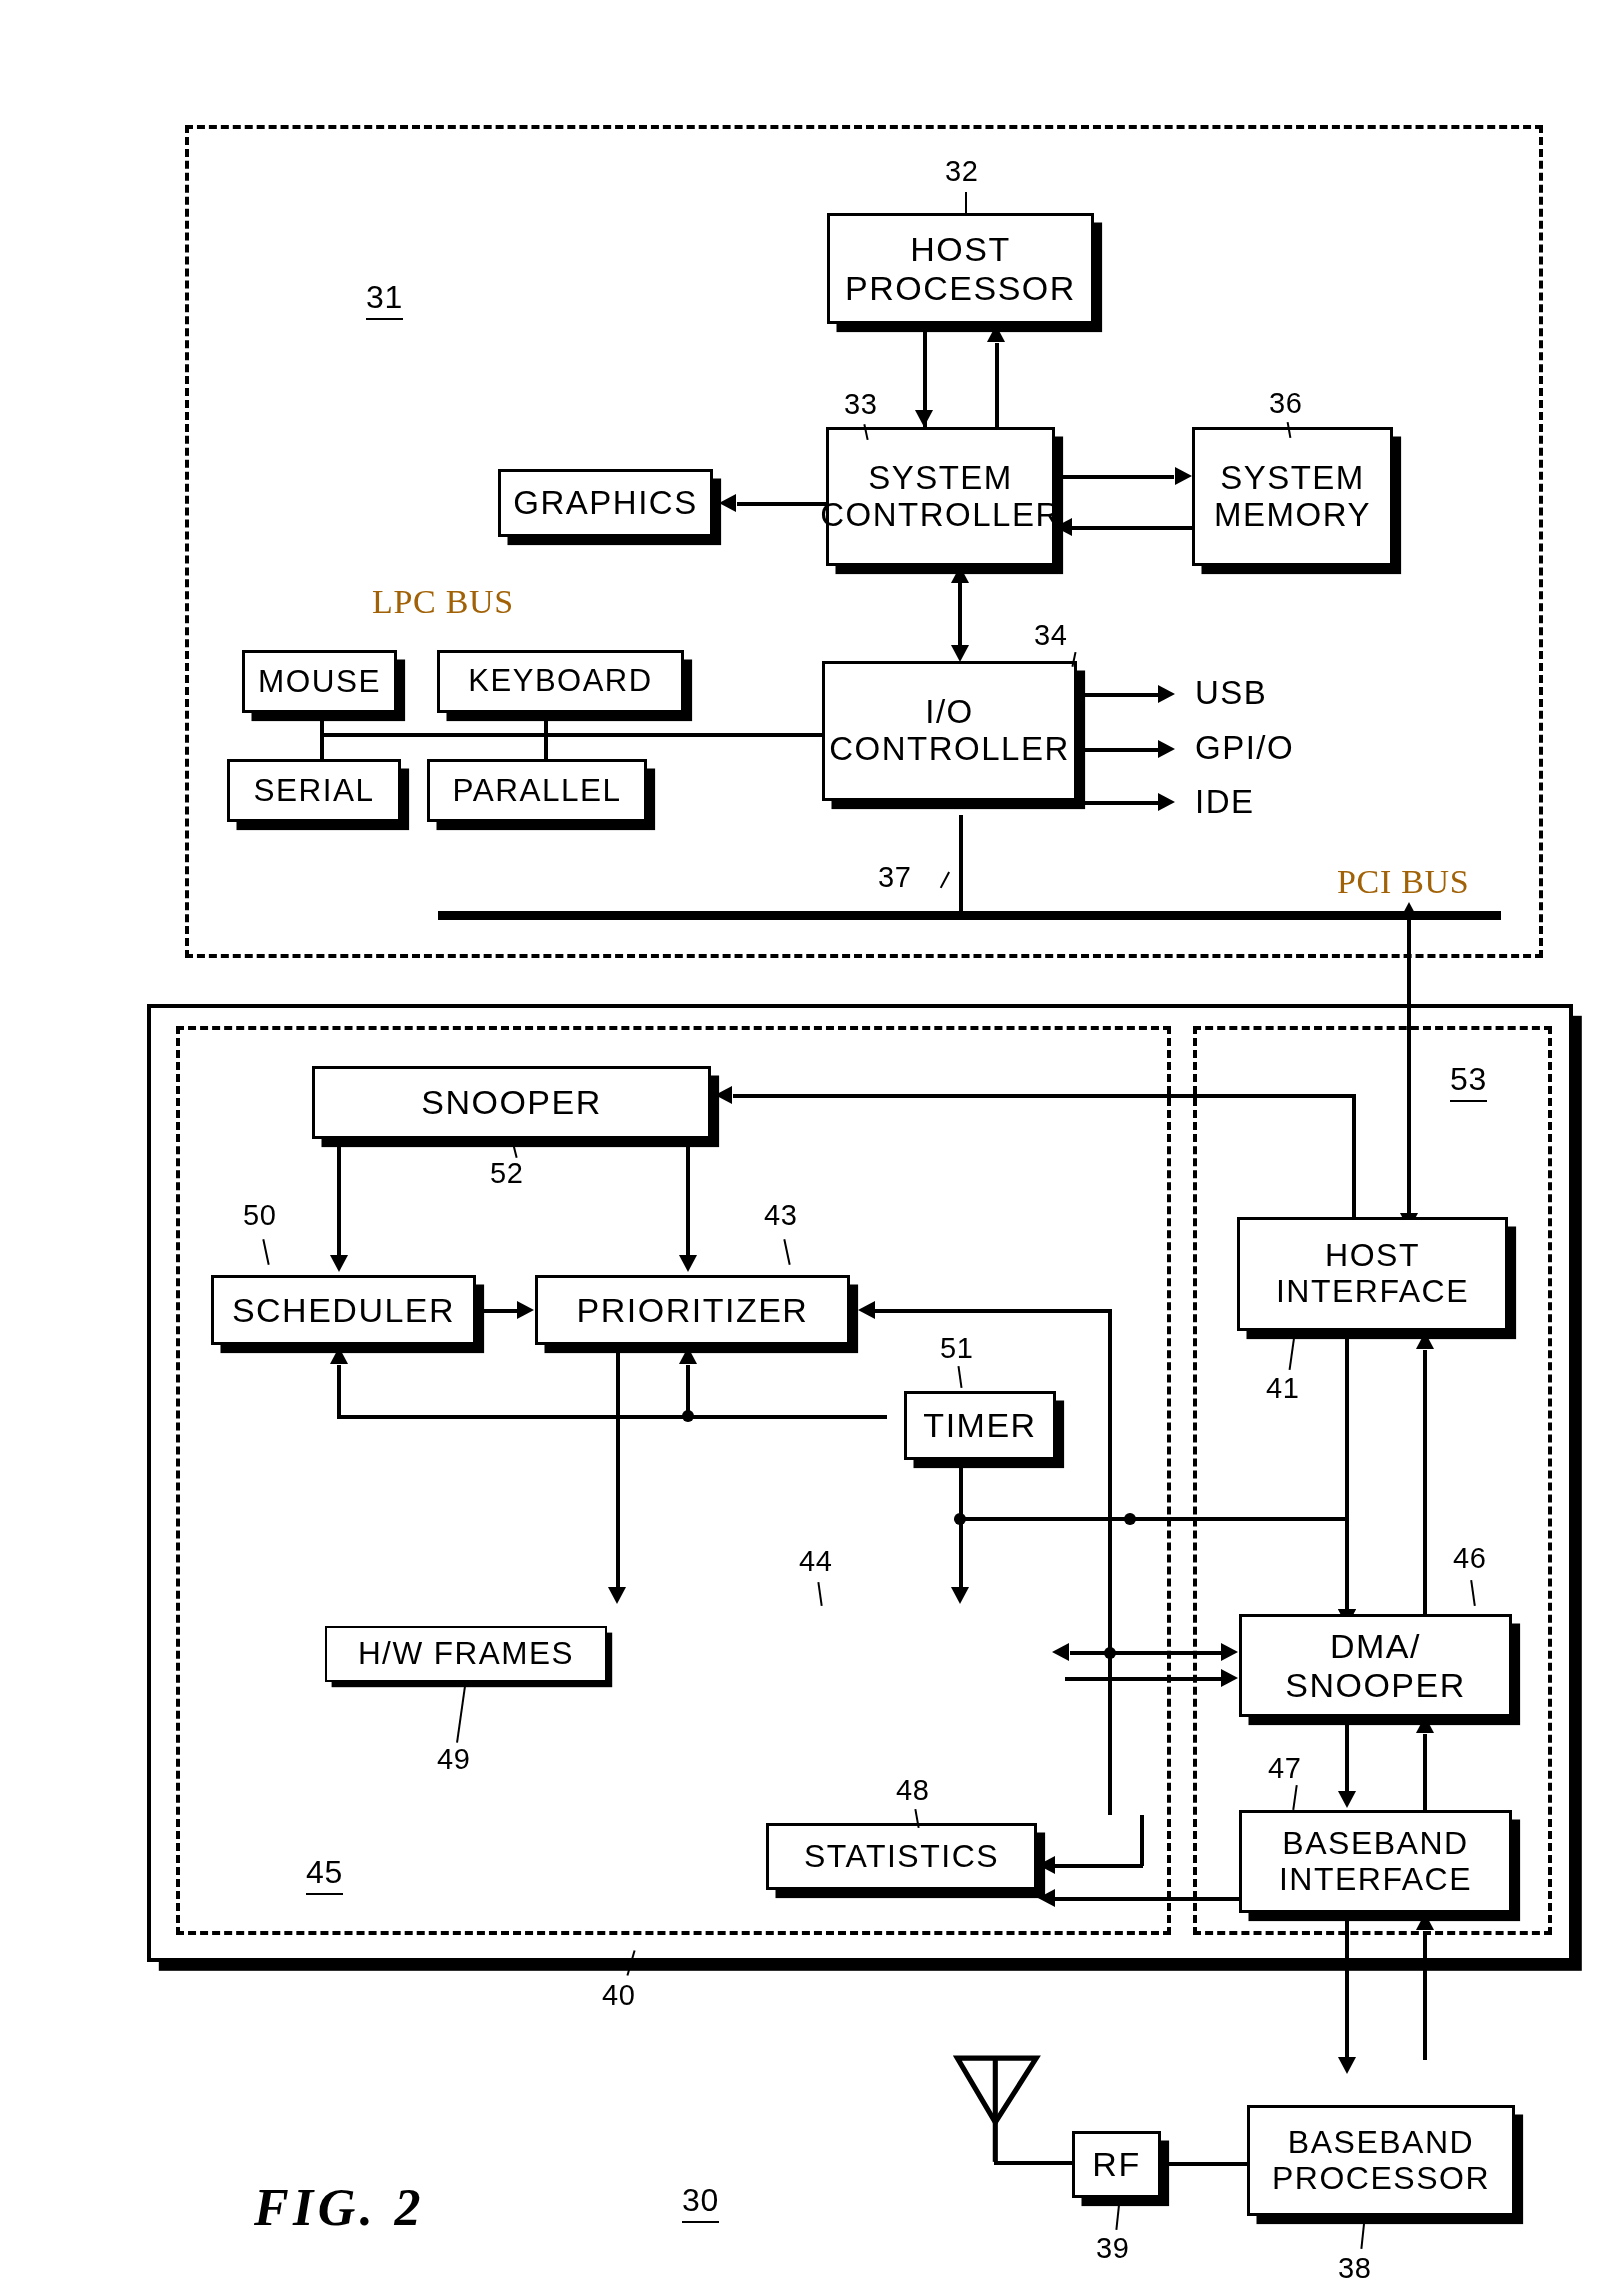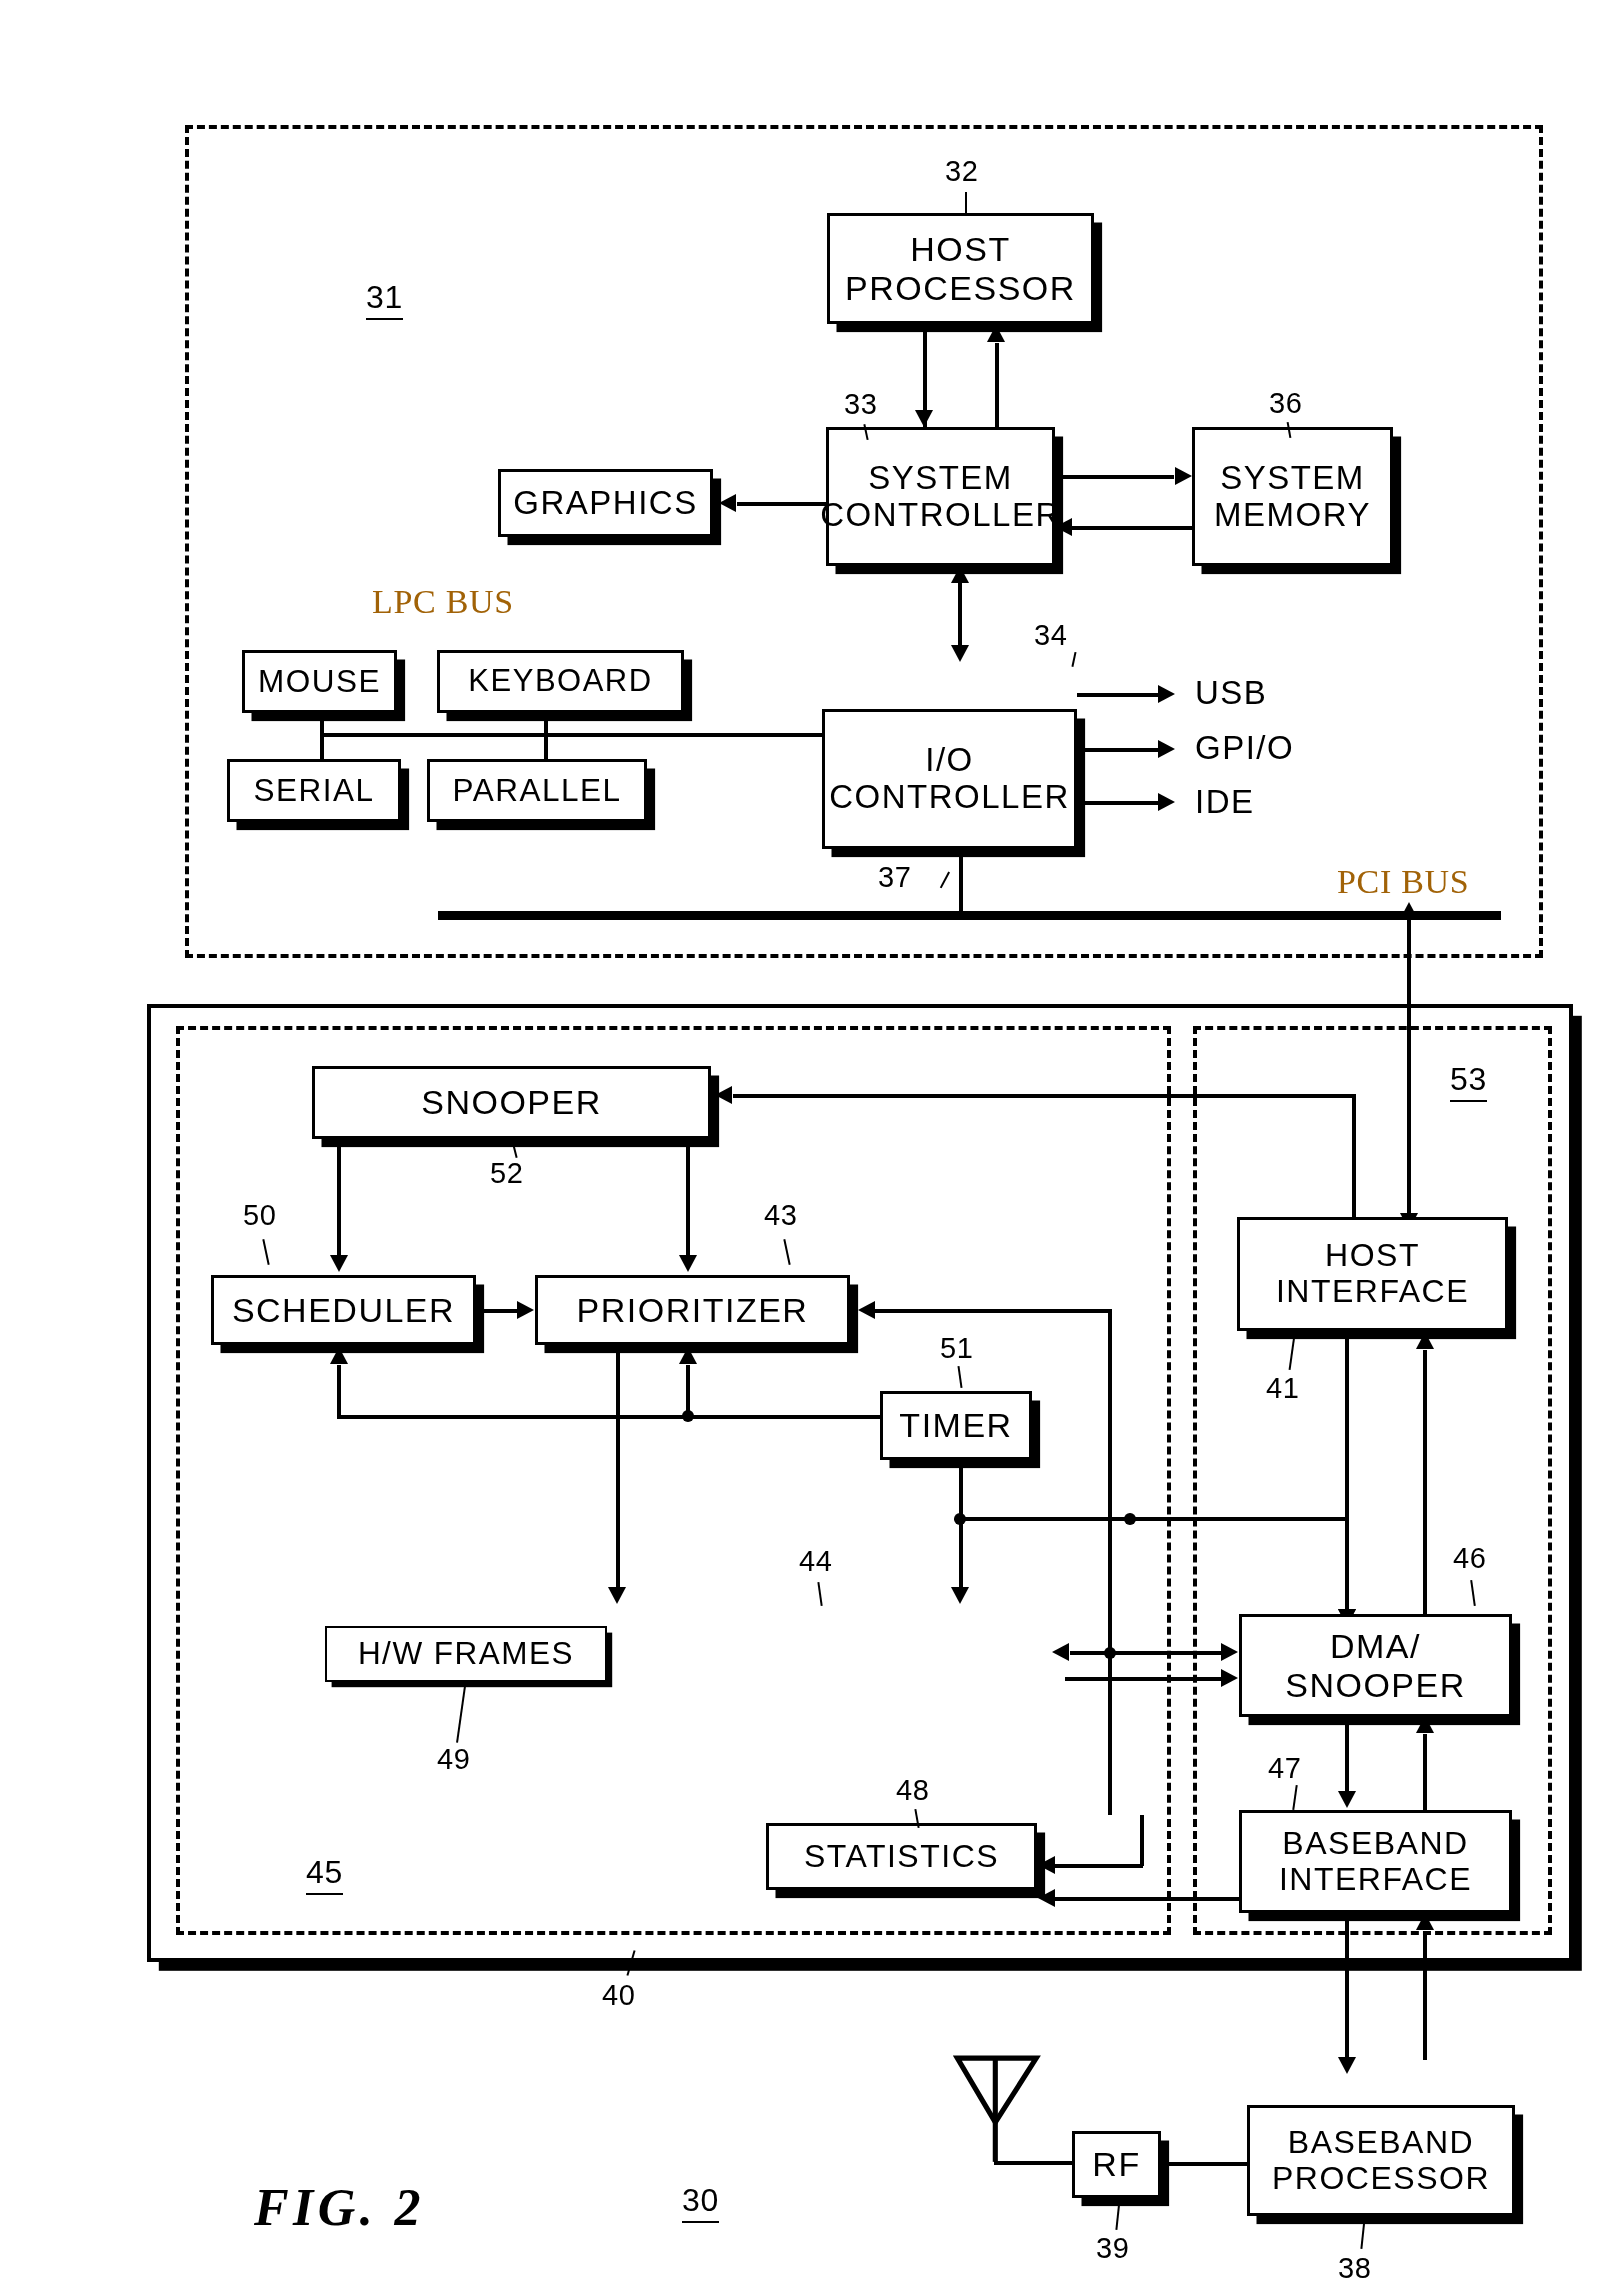--- a/index.html
+++ b/index.html
@@ -155,21 +155,21 @@
     <span>SERIAL</span>
   </div>
   <div class="box" style="left:427px;top:759px;width:220px;height:63px;font-size:31.5px;">
     <span>PARALLEL</span>
   </div>
 
   <div class="h" style="left:320px;top:733px;width:508px;"></div>
   <div class="v" style="left:320px;top:711px;height:51px;"></div>
   <div class="v" style="left:544px;top:711px;height:51px;"></div>
 
-  <div class="box" style="left:822px;top:661px;width:255px;height:140px;font-size:33px;margin-top:48px;">
+  <div class="box" style="left:822px;top:661px;width:255px;height:140px;font-size:33px;">
     <span>
       <span>I/O</span><br>
       <span class="l2">CONTROLLER</span>
     </span>
   </div>
   <div class="ref" style="left:1034px;top:619px;">34</div>
   <div class="lead" style="left:1073px;top:652px;height:14.7px;transform:rotate(12deg);"></div>
 
   <div class="h" style="left:1077px;top:693px;width:81px;"></div>
   <div class="ar ar-r" style="left:1158px;top:685px;"></div>
@@ -234,21 +234,21 @@
   <div class="ref" style="left:764px;top:1199px;">43</div>
   <div class="lead" style="left:786px;top:1239px;height:26px;transform:rotate(-12deg);"></div>
 
   <div class="h" style="left:480px;top:1309px;width:37px;"></div>
   <div class="ar ar-r" style="left:517px;top:1301px;"></div>
 
   <div class="h" style="left:875px;top:1309px;width:237px;"></div>
   <div class="ar ar-l" style="left:858px;top:1301px;"></div>
   <div class="v" style="left:1108px;top:1309px;height:506px;"></div>
 
-  <div class="box" style="left:880px;top:1391px;width:152px;height:69px;font-size:34px;text-align:right;">
+  <div class="box" style="left:904px;top:1391px;width:152px;height:69px;font-size:34px;text-align:right;">
     <span>TIMER</span>
   </div>
   <div class="ref" style="left:940px;top:1332px;">51</div>
   <div class="lead" style="left:959px;top:1366px;height:22px;transform:rotate(-8deg);"></div>
 
   <div class="h" style="left:337px;top:1415px;width:550px;"></div>
   <div class="v" style="left:337px;top:1365px;height:53px;"></div>
   <div class="ar ar-u" style="left:330px;top:1347px;"></div>
   <div class="v" style="left:686px;top:1365px;height:53px;"></div>
   <div class="ar ar-u" style="left:679px;top:1347px;"></div>

